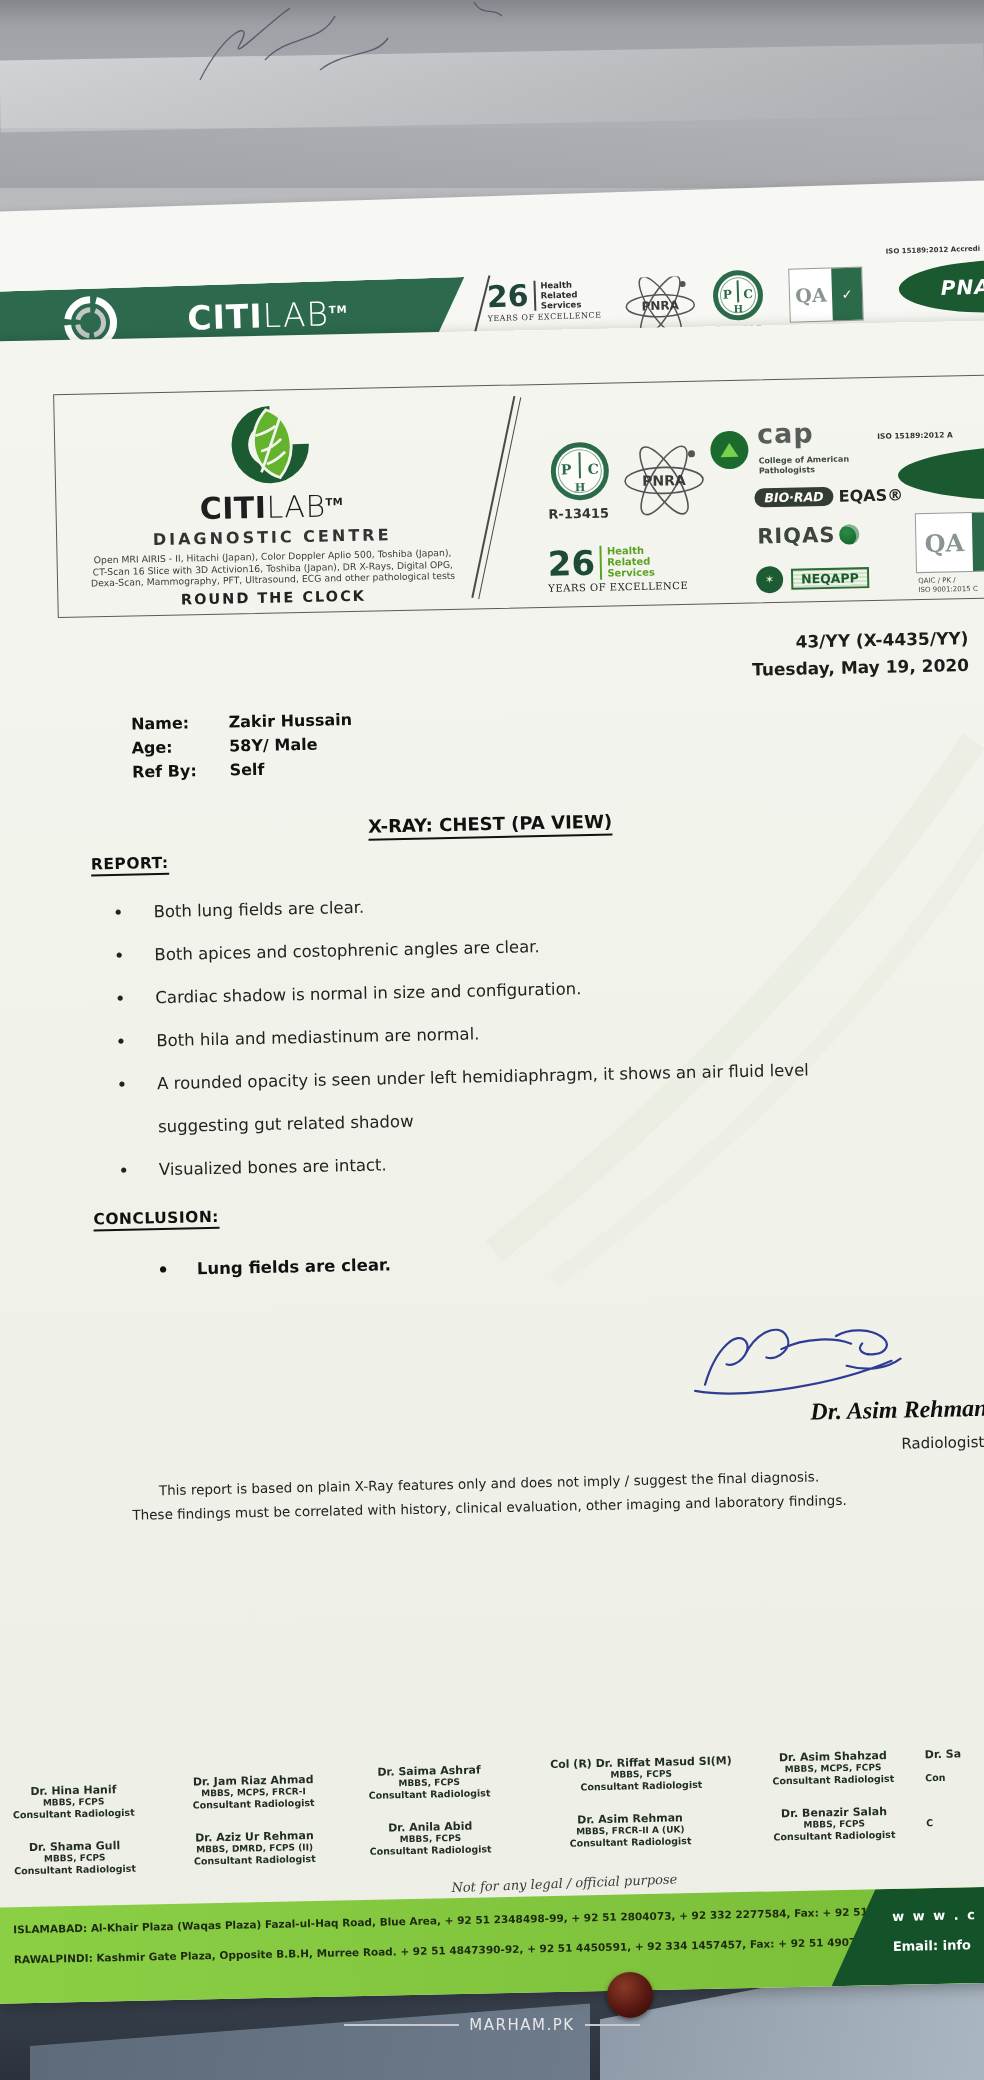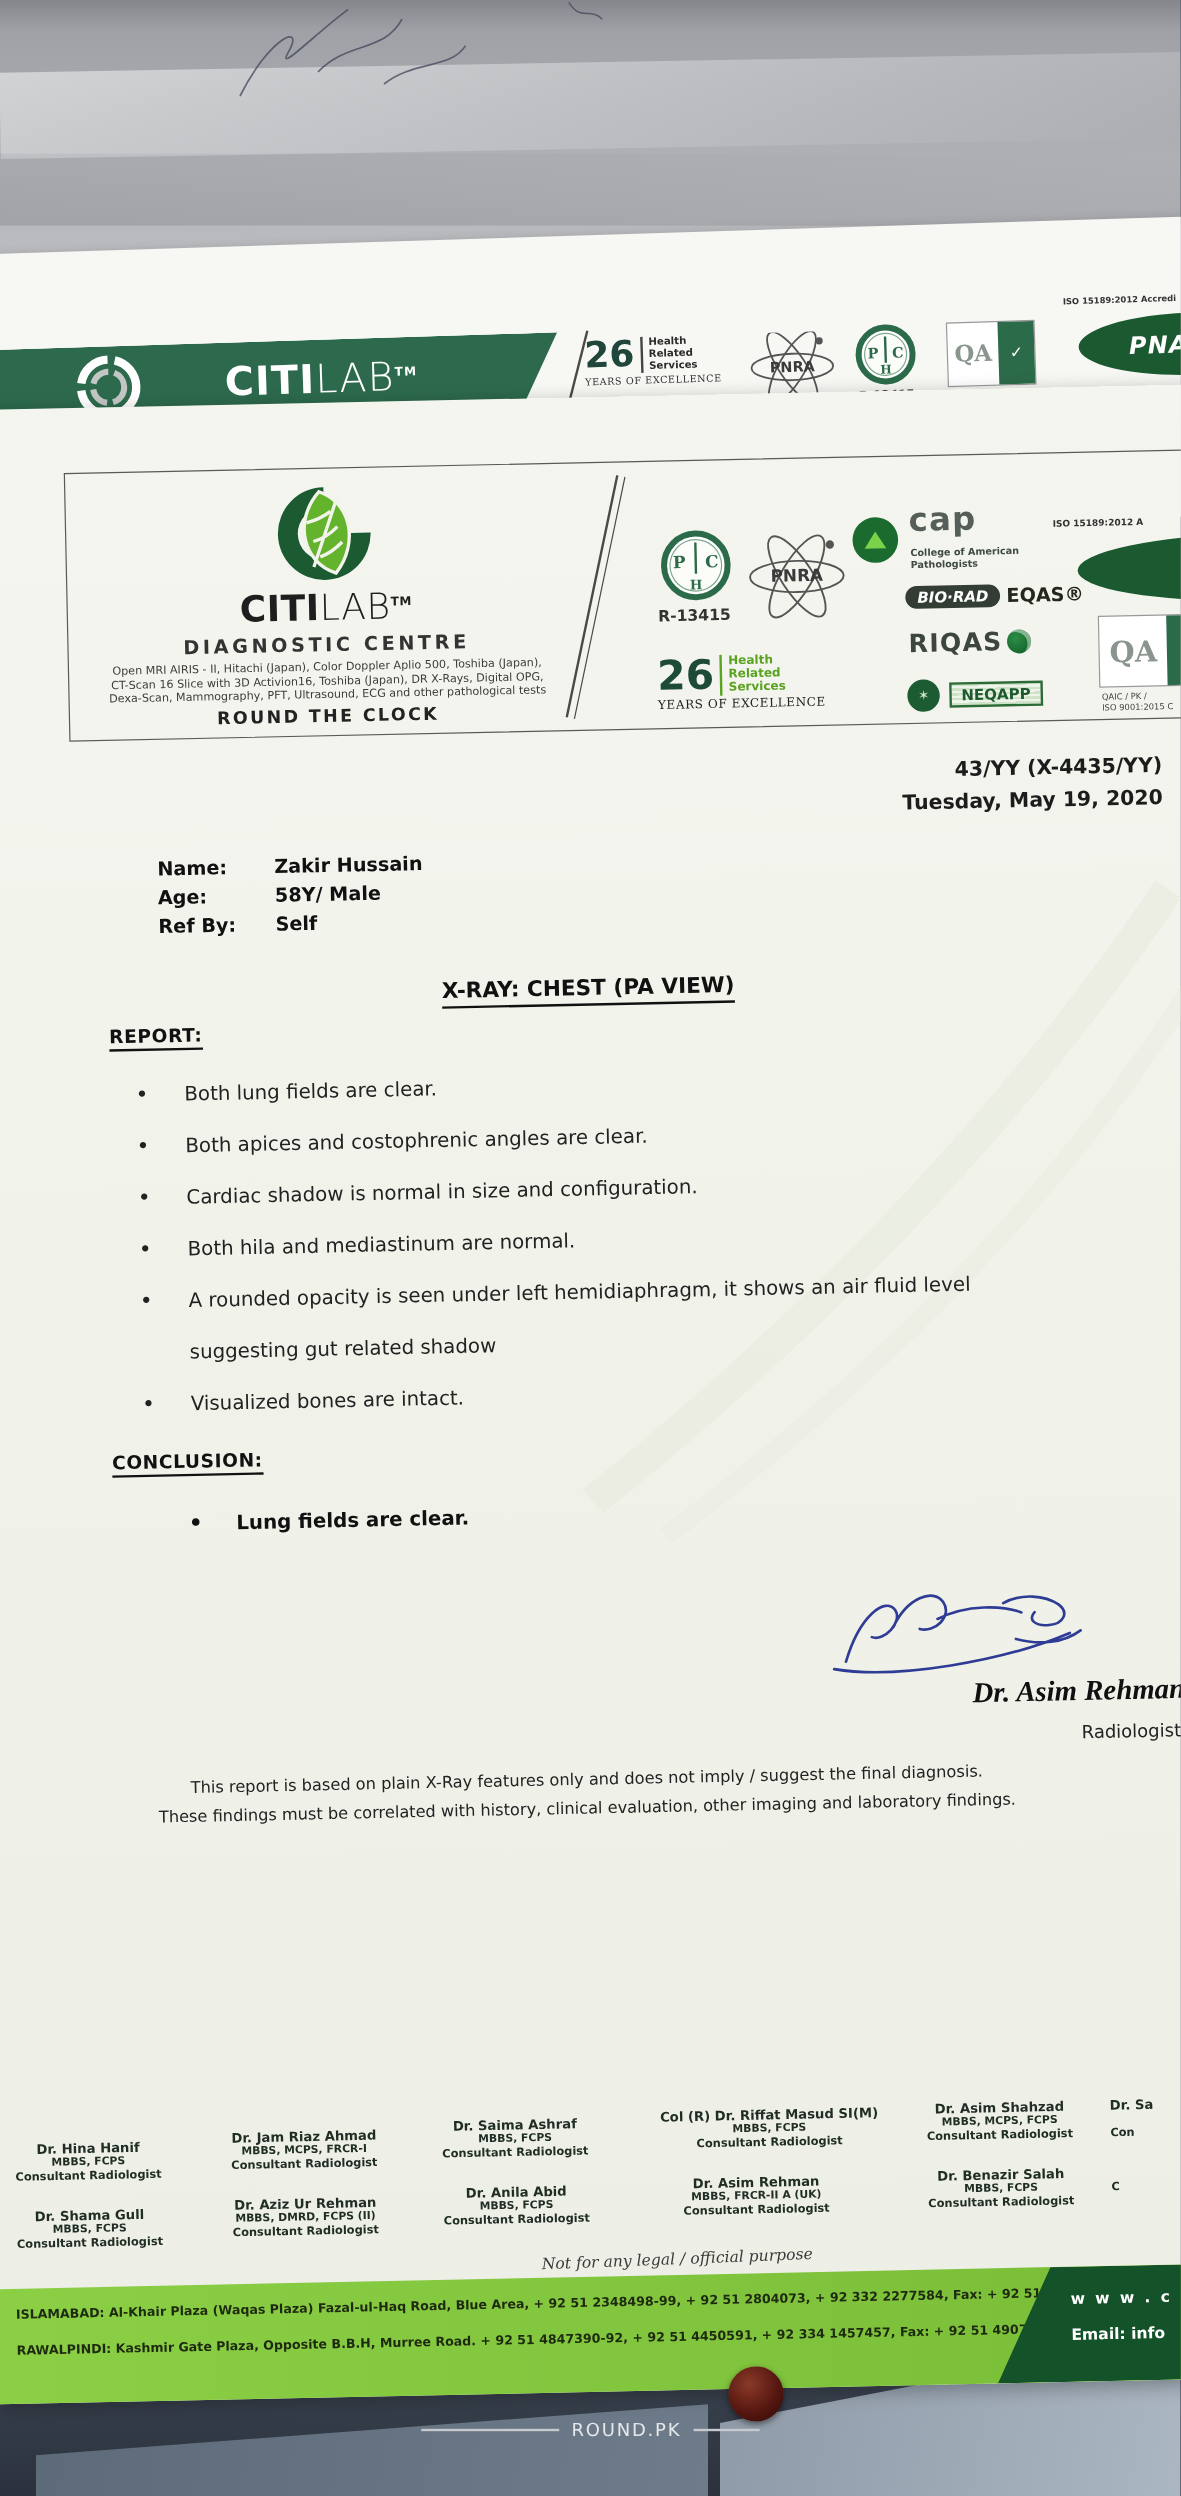--- a/index.html
+++ b/index.html
@@ -461,17 +461,17 @@
       </div>
     </div>
   </div>
 
   <div class="photo-bottom"></div>
   <div class="shirt-left"></div>
   <div class="shirt-right"></div>
   <div class="shirt-button"></div>
   <div class="marham">
     <span class="line l1"></span>
-    <span class="txt">ROUND.PK</span>
+    <span class="txt">MARHAM.PK</span>
     <span class="line l2"></span>
   </div>
 
 </div>
 
 </body></html>

